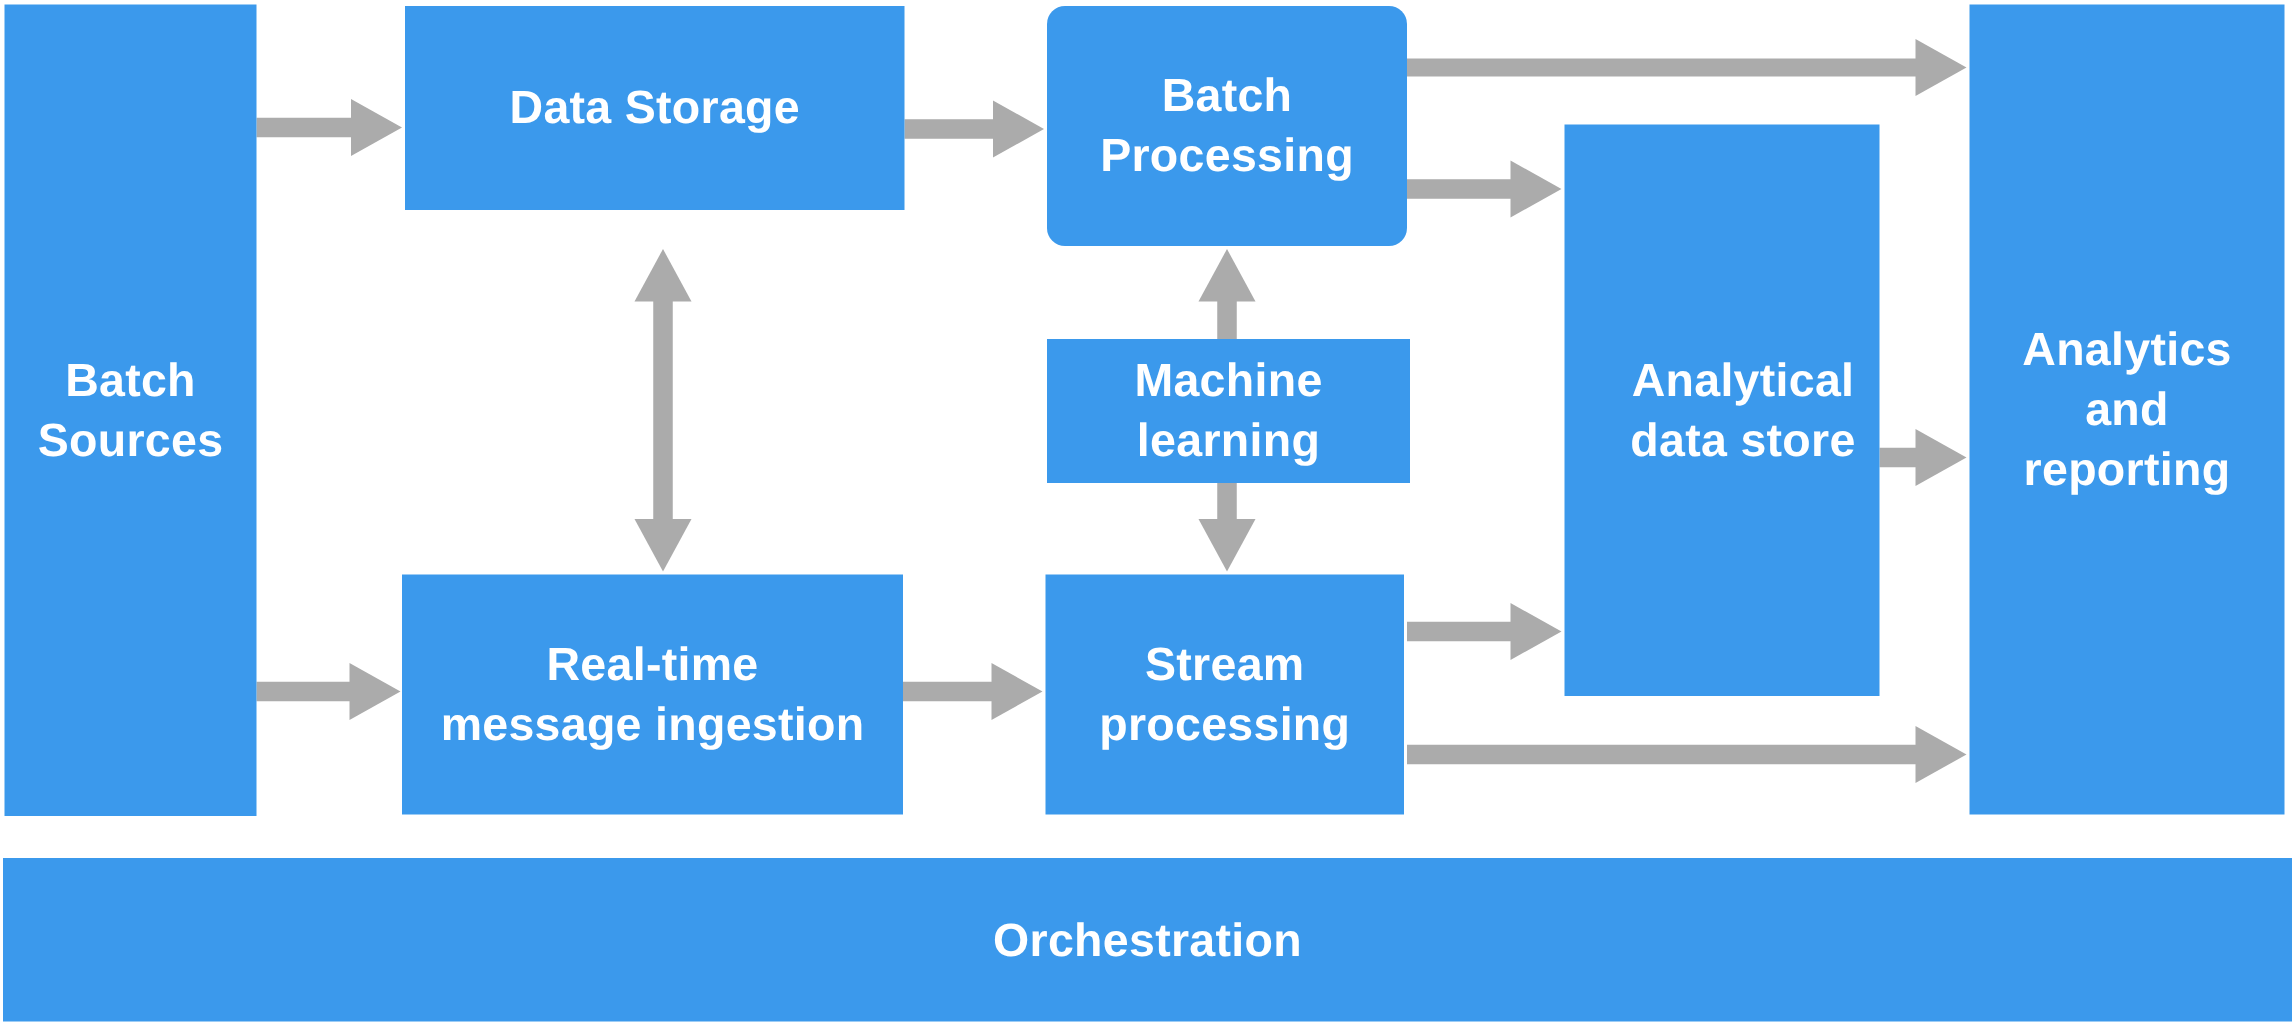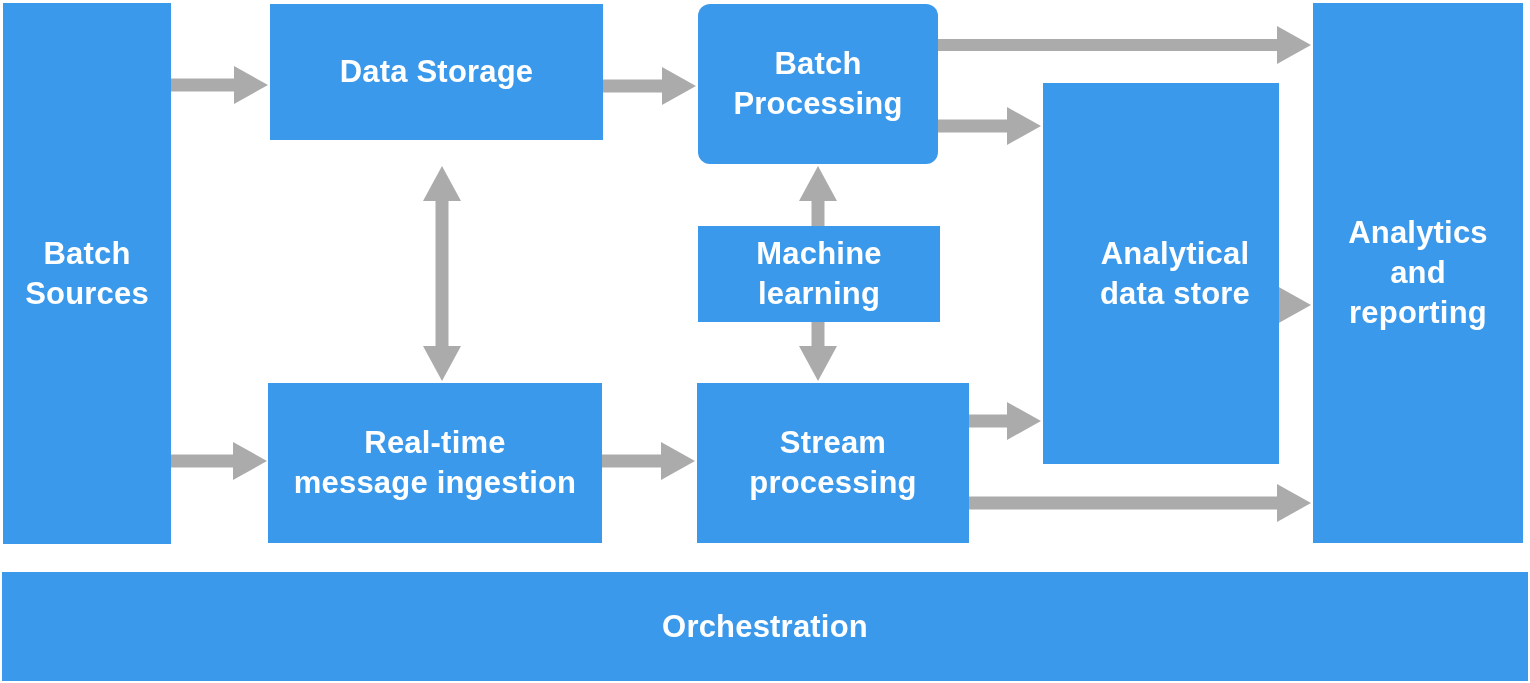--- a/index.html
+++ b/index.html
@@ -31,22 +31,22 @@
     font-weight: bold;
     line-height: 1.29;
     white-space: pre-line;
     letter-spacing: 0.2px;
   }
   .n-data-sources   { left:3px;    top:3px;   width:168px;  height:541px; }
   .n-data-storage   { left:270px;  top:4px;   width:333px;  height:136px; }
   .n-batch          { left:698px;  top:4px;   width:240px;  height:160px;border-radius:12px; }
   .n-ml             { left:698px;  top:226px; width:242px;  height:96px;  }
   .n-realtime       { left:268px;  top:383px; width:334px;  height:160px; }
-  .n-stream         { left:697px;  top:383px; width:272px;  height:160px; }
-  .n-ads            { left:1043px; top:83px;  width:236px;  height:381px;padding-left:28px; }
+  .n-stream         { left:697px;  top:383px; width:239px;  height:160px; }
+  .n-ads            { left:1043px; top:83px;  width:210px;  height:381px;padding-left:28px; }
   .n-analytics      { left:1313px; top:3px;   width:210px;  height:540px; }
   .n-orchestration  { left:2px;    top:572px; width:1526px; height:109px; }
   .arrow-layer rect, .arrow-layer polygon { fill: var(--gray); }
 </style>
 </head>
 <body>
 
 <div class="canvas">
 
   <svg class="arrow-layer" viewBox="0 0 1530 683" width="1530" height="683" xmlns="http://www.w3.org/2000/svg">

